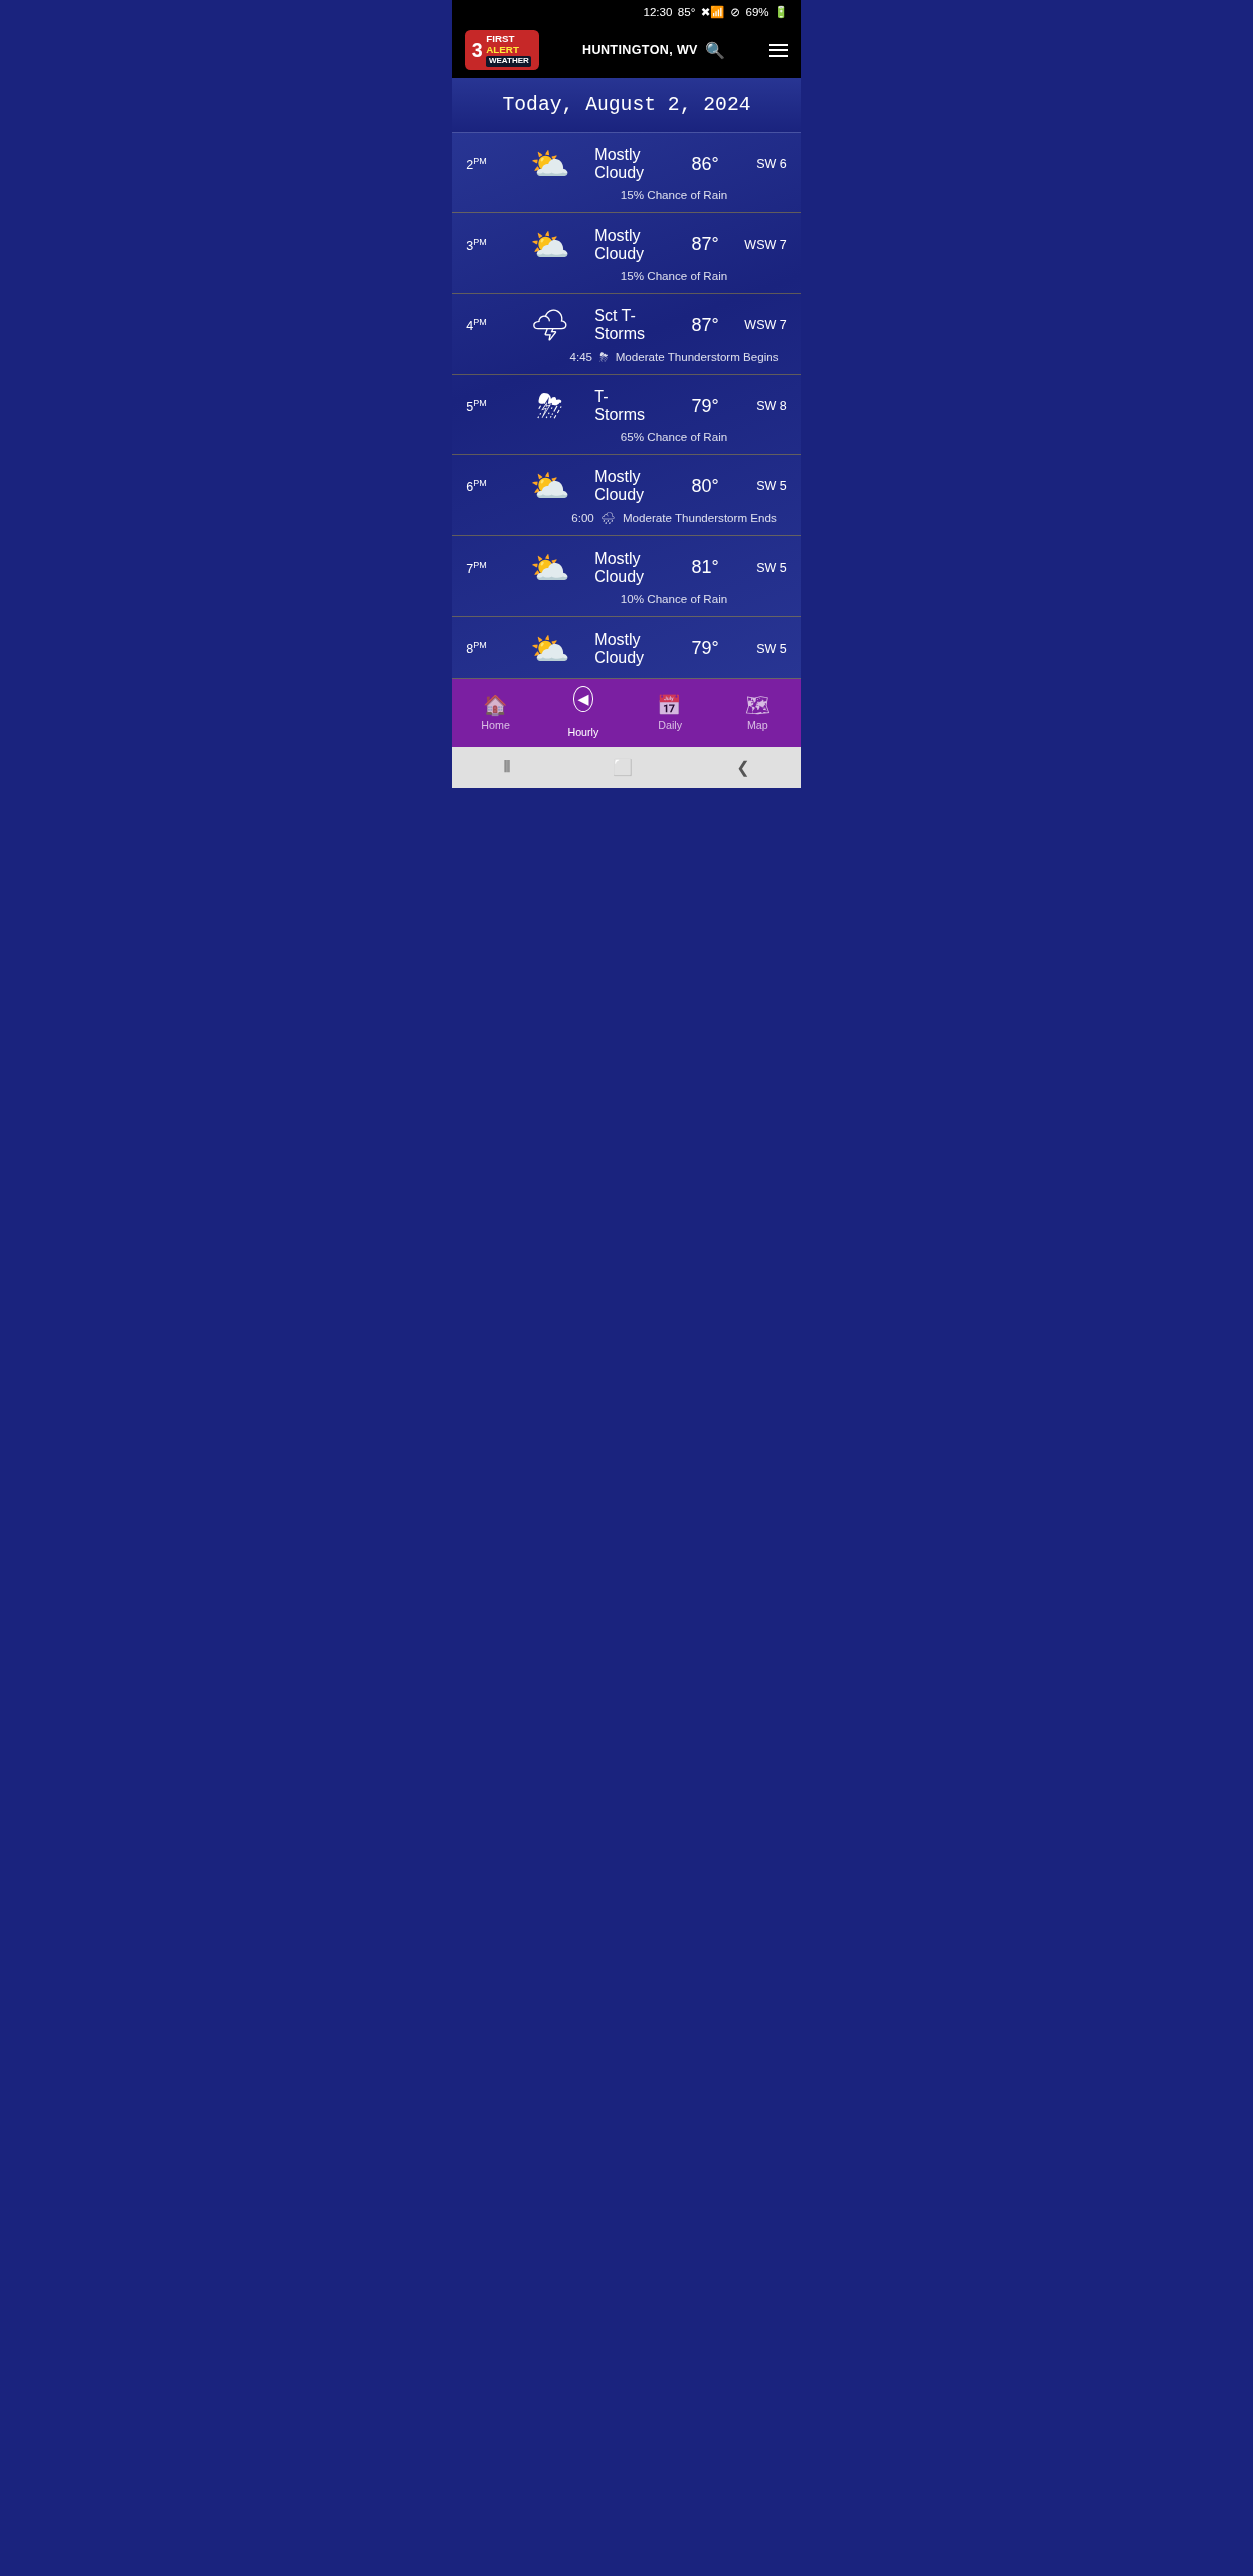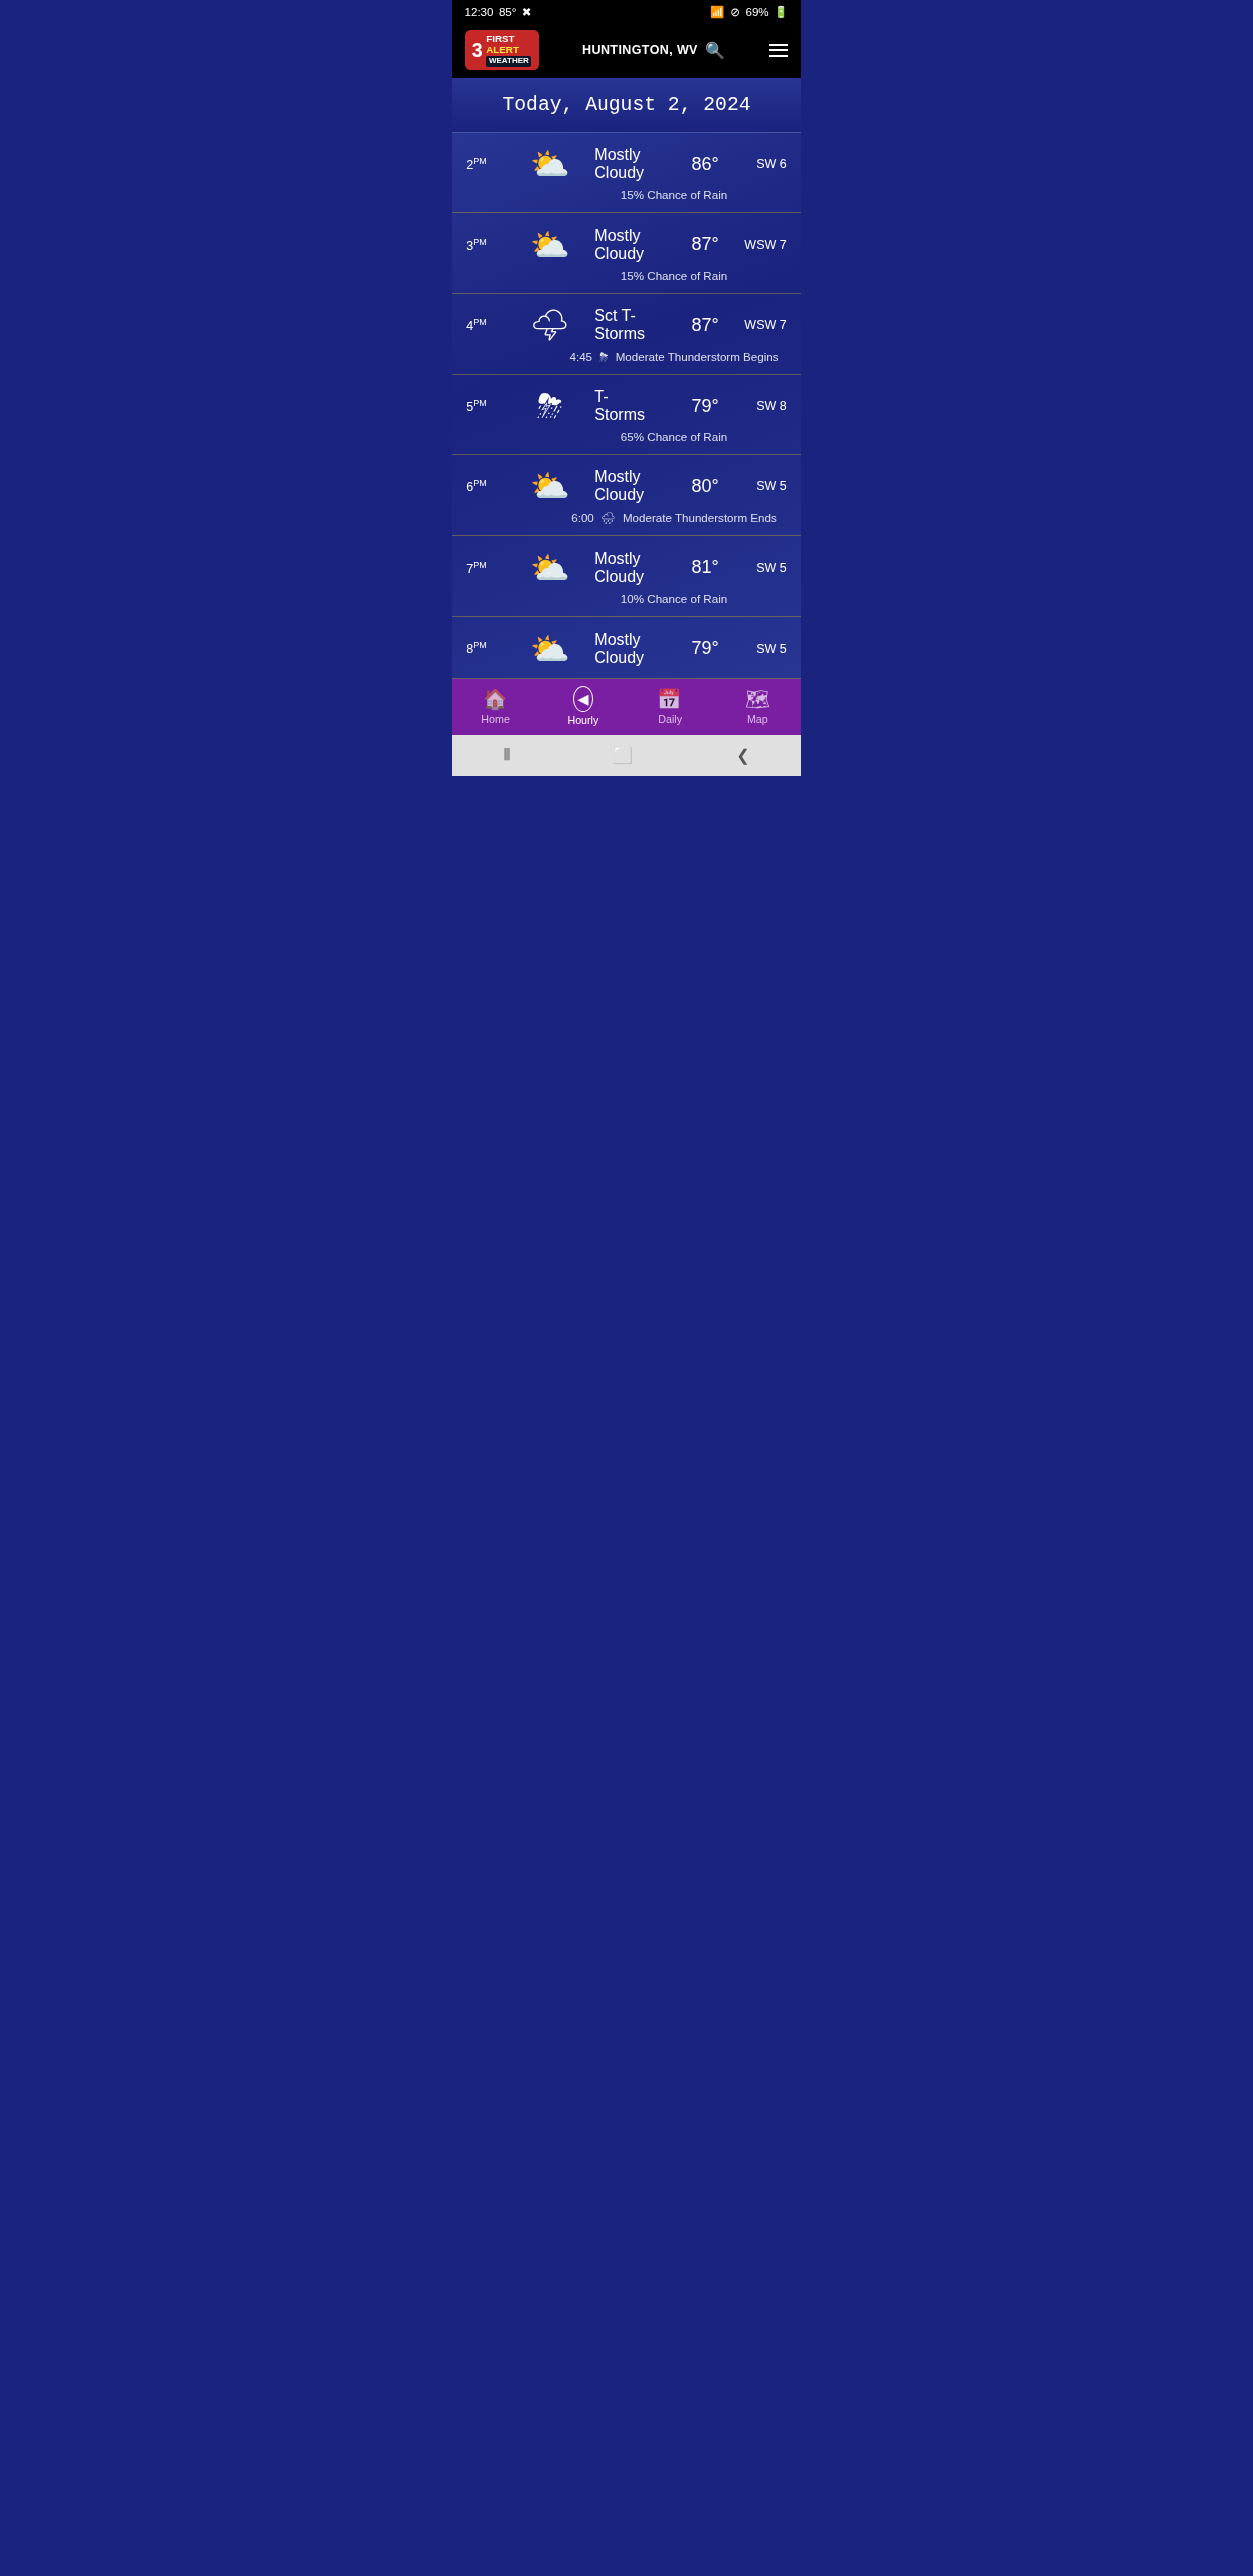--- a/index.html
+++ b/index.html
@@ -11,21 +11,21 @@
       width: 349px;
       margin: 0 auto;
       min-height: 716px;
       position: relative;
     }
 
     
     .status-bar {
       background: #000;
       display: flex;
-      justify-content: space-between;
+      justify-content: flex-end;
       align-items: center;
       padding: 4.5px 12.5px;
       font-size: 11.6px;
       color: white;
     }
     .status-left { display: flex; align-items: center; gap: 5.4px; }
     .status-right { display: flex; align-items: center; gap: 5.4px; }
 
     
     .header {
@@ -175,21 +175,21 @@
       display: flex;
       flex-direction: column;
       align-items: center;
       gap: 2.7px;
       cursor: pointer;
       min-width: 72px;
     }
     .nav-icon { font-size: 19.7px; color: rgba(255,255,255,0.7); }
     .nav-icon.active { color: white; }
     .nav-label { font-size: 10.7px; color: rgba(255,255,255,0.7); }
-    .nav-label.active { color: white; }
+    .nav-label.active { color: white; margin-top: 12px; }
 
     
     .android-nav {
       background: #e0e0e0;
       display: flex;
       justify-content: space-around;
       align-items: center;
       padding: 10.7px 0;
     }
     .android-nav span { font-size: 16px; color: #555; }

